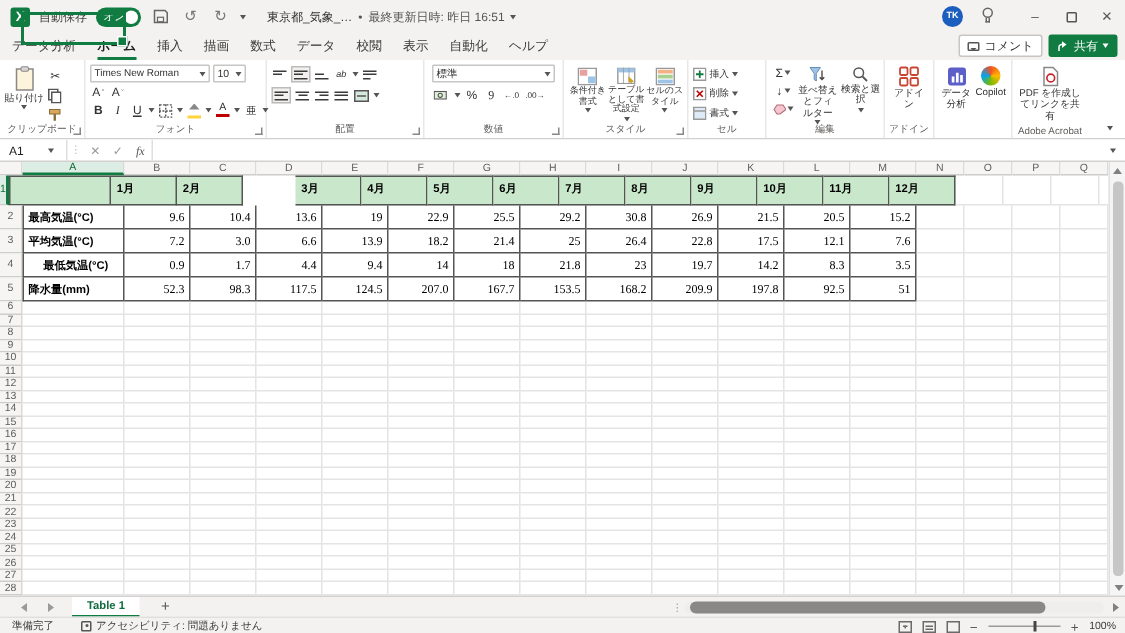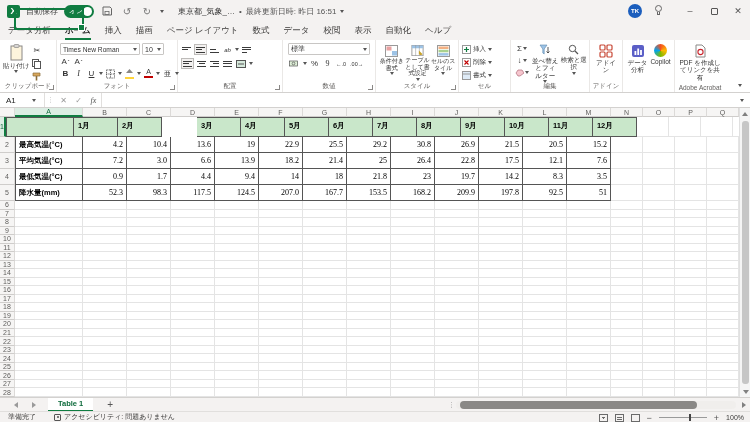--- a/index.html
+++ b/index.html
@@ -179,28 +179,41 @@
     <div class="winbtn">✕</div>
   </div>
 </div>
 
 <div class="tabrow">
   <div id="rtabs" style="display:flex;gap:14px;">
       <div class="rtab">データ分析</div>
       <div class="rtab active">ホーム</div>
       <div class="rtab">挿入</div>
       <div class="rtab">描画</div>
-      <div class="rtab">ページ レイアウト</div>
       <div class="rtab">数式</div>
       <div class="rtab">データ</div>
       <div class="rtab">校閲</div>
       <div class="rtab">表示</div>
       <div class="rtab">自動化</div>
       <div class="rtab">ヘルプ</div>
     </div>
+  <div class="tabrow-right">
+    <div class="cmt-btn">
+      <span class="bubble"></span>
+      <span>コメント</span>
+    </div>
+    <div class="share-btn">
+      <svg width="8" height="8" viewBox="0 0 8 8">
+          <path d="M1 7V4.5C1 3 2.5 2.5 4 2.5" fill="none" stroke="#fff" stroke-width="1"></path>
+          <path d="M3 0.5 6 2.7 3 5z" fill="#fff"></path>
+        </svg>
+      <span>共有</span>
+      <span class="dd" style="border-top-color:#fff"></span>
+    </div>
+  </div>
 </div>
 
 <div class="ribbon">
 
   <div class="group" style="width:57px">
     <div class="rowi" style="align-items:flex-start;">
       <div class="bigbtn">
         <svg width="15" height="17" viewBox="0 0 15 17">
             <rect x="2" y="2" width="11" height="14" fill="#FDF4DC" stroke="#8a8886"></rect>
             <rect x="5" y="0.5" width="5" height="3" rx="1" fill="#D8D6D4" stroke="#8a8886" stroke-width="0.7"></rect>
@@ -569,21 +582,21 @@
       <div class="g-cell tb tb-top c-month" style="width: 44px; height: 20px;">11月</div>
       <div class="g-cell tb tb-top c-month" style="width: 44px; height: 20px;">12月</div>
       <div class="g-cell" style="width: 32px; height: 20px;"></div>
       <div class="g-cell" style="width: 32px; height: 20px;"></div>
       <div class="g-cell" style="width: 32px; height: 20px;"></div>
       <div class="g-cell" style="width: 32px; height: 20px;"></div>
     </div>
     <div class="g-row">
       <div class="hdrcell" style="width: 15px; height: 16px;">2</div>
       <div class="g-cell tb tb-left c-label" style="width: 68px; height: 16px;">最高気温(°C)</div>
-      <div class="g-cell tb c-num" style="width: 44px; height: 16px;">4.2</div>
+      <div class="g-cell tb c-num" style="width: 44px; height: 16px;">9.6</div>
       <div class="g-cell tb c-num" style="width: 44px; height: 16px;">10.4</div>
       <div class="g-cell tb c-num" style="width: 44px; height: 16px;">13.6</div>
       <div class="g-cell tb c-num" style="width: 44px; height: 16px;">19</div>
       <div class="g-cell tb c-num" style="width: 44px; height: 16px;">22.9</div>
       <div class="g-cell tb c-num" style="width: 44px; height: 16px;">25.5</div>
       <div class="g-cell tb c-num" style="width: 44px; height: 16px;">29.2</div>
       <div class="g-cell tb c-num" style="width: 44px; height: 16px;">30.8</div>
       <div class="g-cell tb c-num" style="width: 44px; height: 16px;">26.9</div>
       <div class="g-cell tb c-num" style="width: 44px; height: 16px;">21.5</div>
       <div class="g-cell tb c-num" style="width: 44px; height: 16px;">20.5</div>
@@ -608,21 +621,21 @@
       <div class="g-cell tb c-num" style="width: 44px; height: 16px;">17.5</div>
       <div class="g-cell tb c-num" style="width: 44px; height: 16px;">12.1</div>
       <div class="g-cell tb c-num" style="width: 44px; height: 16px;">7.6</div>
       <div class="g-cell" style="width: 32px; height: 16px;"></div>
       <div class="g-cell" style="width: 32px; height: 16px;"></div>
       <div class="g-cell" style="width: 32px; height: 16px;"></div>
       <div class="g-cell" style="width: 32px; height: 16px;"></div>
     </div>
     <div class="g-row">
       <div class="hdrcell" style="width: 15px; height: 16px;">4</div>
-      <div class="g-cell tb tb-left c-label" style="width: 68px; height: 16px;">最低気温(°C)</div>
+      <div class="g-cell tb tb-left c-label" style="width: 68px; height: 16px; text-align: center;">最低気温(°C)</div>
       <div class="g-cell tb c-num" style="width: 44px; height: 16px;">0.9</div>
       <div class="g-cell tb c-num" style="width: 44px; height: 16px;">1.7</div>
       <div class="g-cell tb c-num" style="width: 44px; height: 16px;">4.4</div>
       <div class="g-cell tb c-num" style="width: 44px; height: 16px;">9.4</div>
       <div class="g-cell tb c-num" style="width: 44px; height: 16px;">14</div>
       <div class="g-cell tb c-num" style="width: 44px; height: 16px;">18</div>
       <div class="g-cell tb c-num" style="width: 44px; height: 16px;">21.8</div>
       <div class="g-cell tb c-num" style="width: 44px; height: 16px;">23</div>
       <div class="g-cell tb c-num" style="width: 44px; height: 16px;">19.7</div>
       <div class="g-cell tb c-num" style="width: 44px; height: 16px;">14.2</div>

